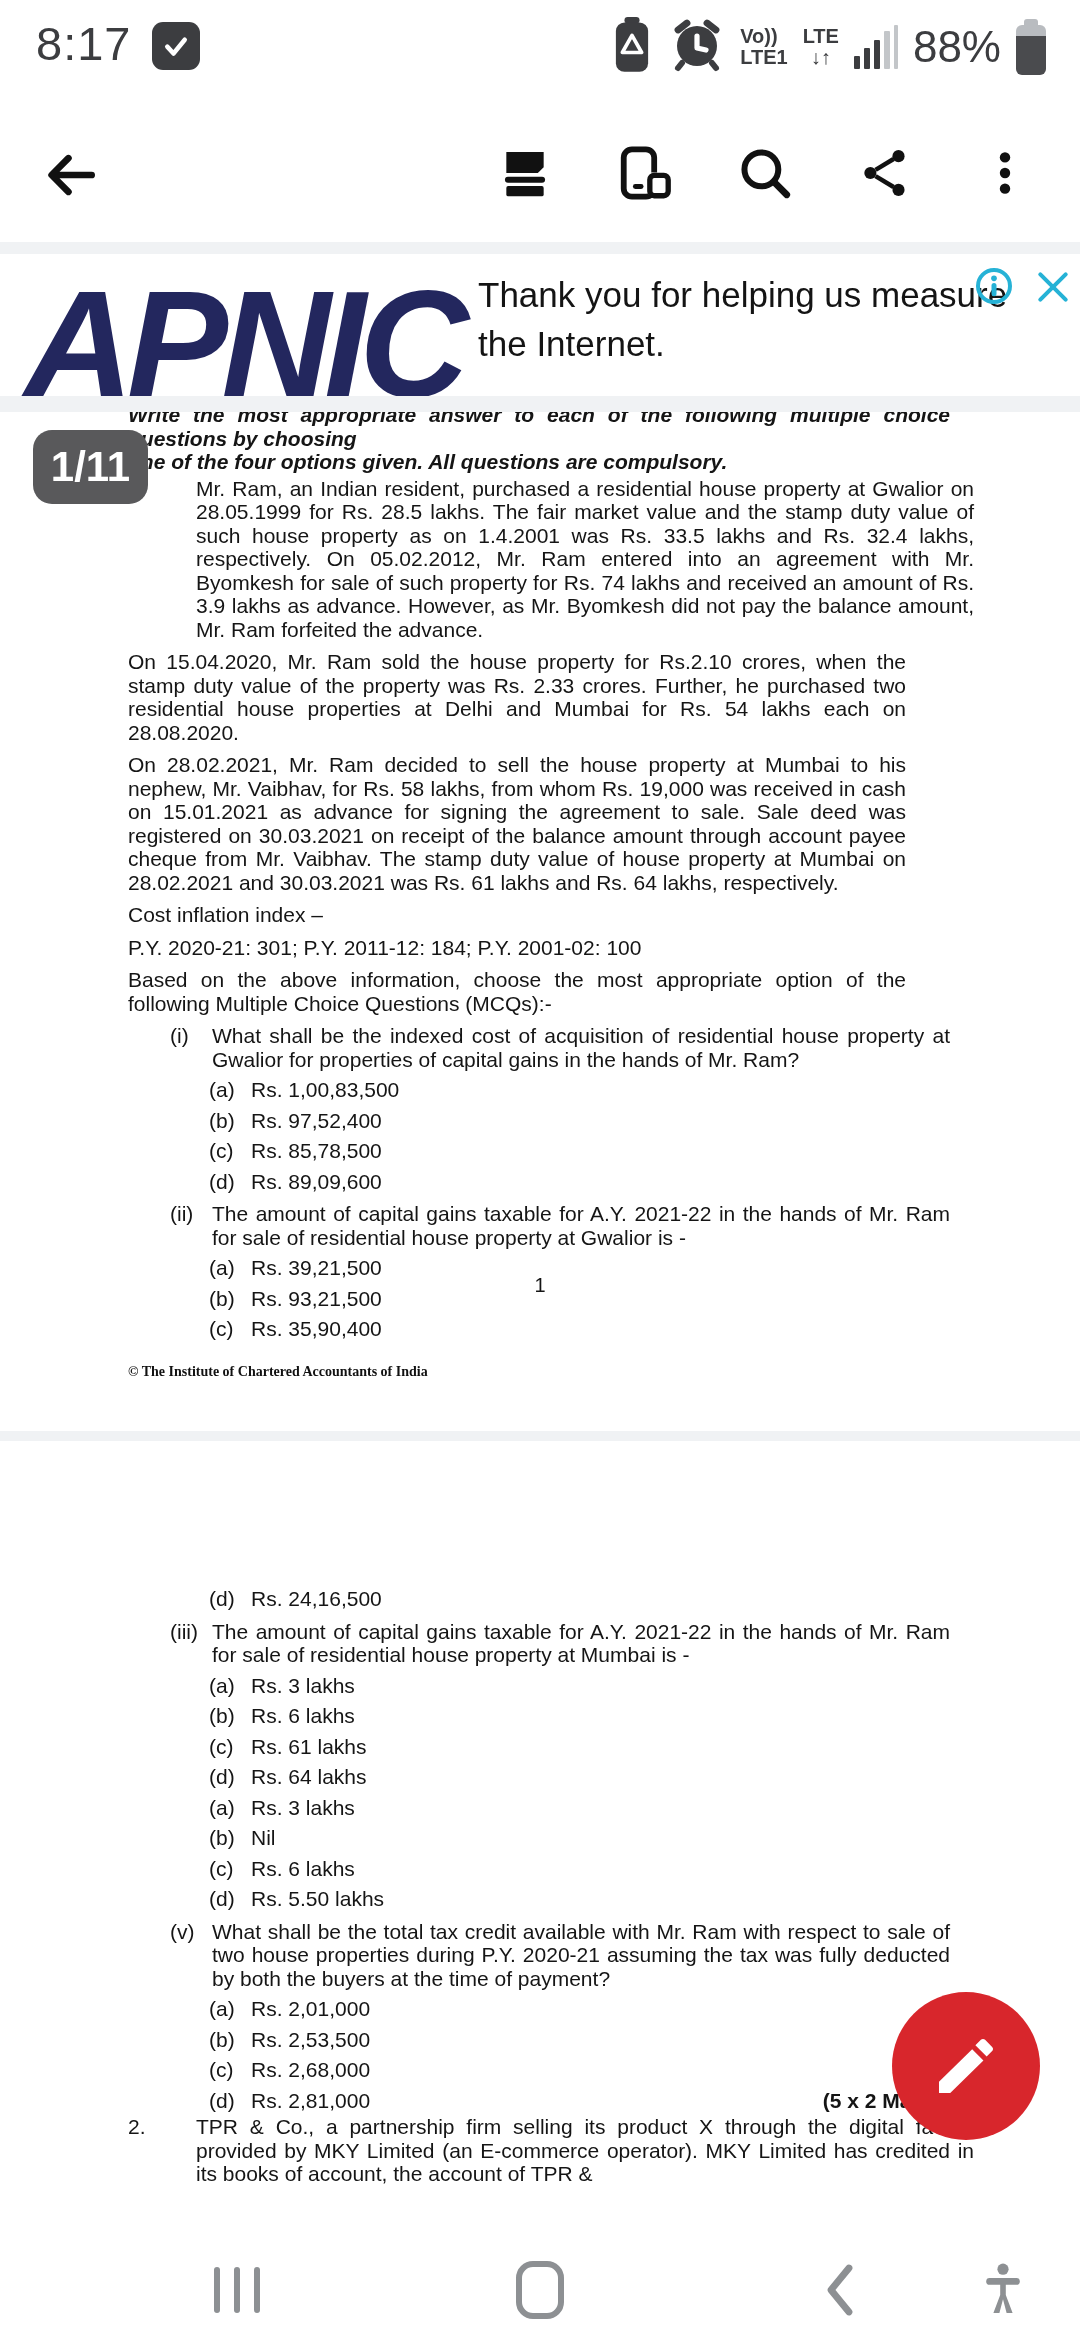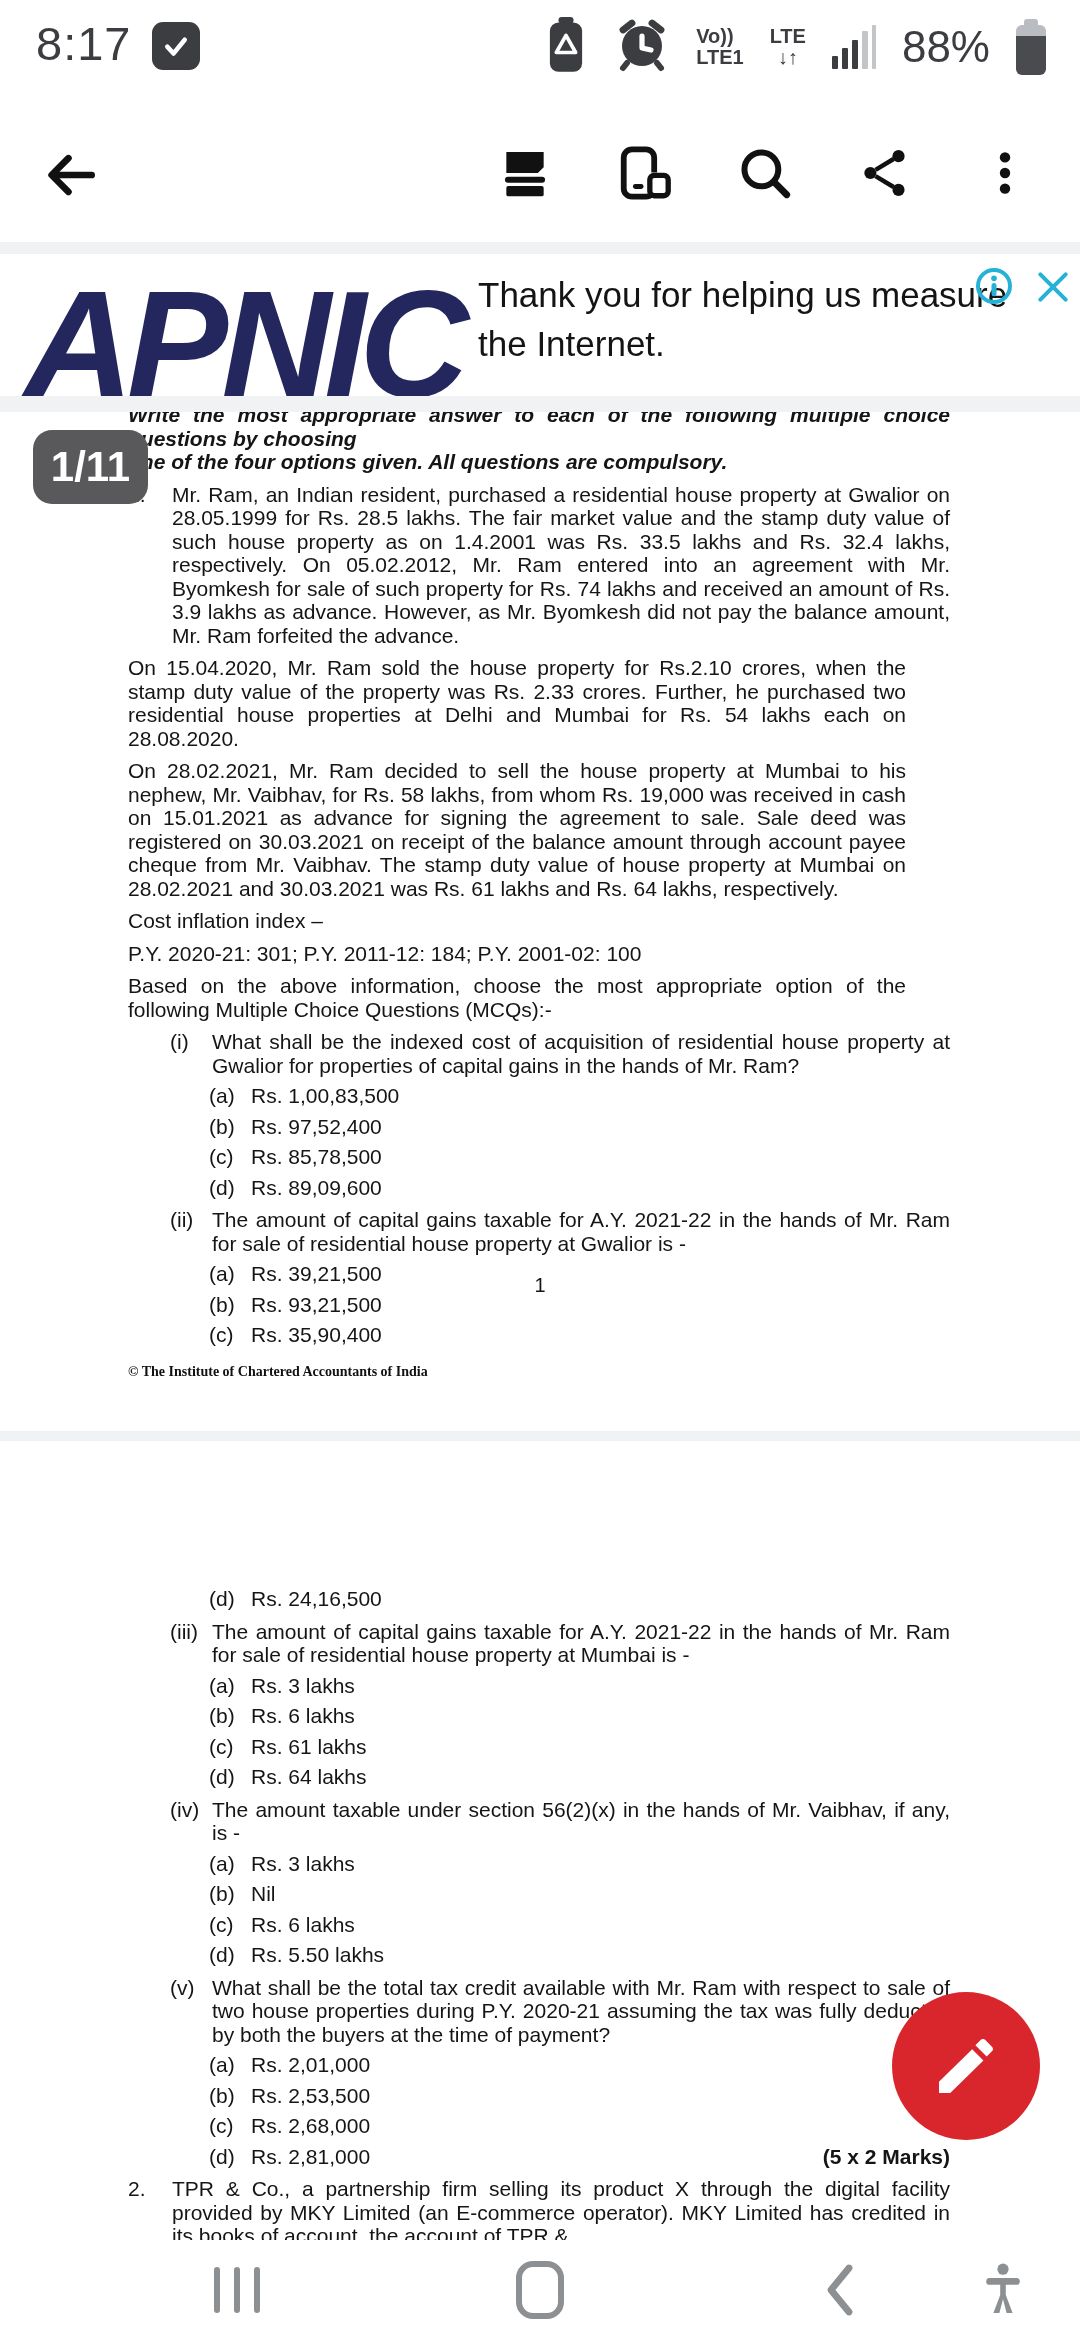--- a/index.html
+++ b/index.html
@@ -2,21 +2,21 @@
 <html><head>
 <meta charset="utf-8">
 <style>
   * { margin:0; padding:0; box-sizing:border-box; }
   html,body { width:1080px; height:2340px; background:#ffffff; font-family:"Liberation Sans", sans-serif; position:relative; overflow:hidden; }
 
   
   .status-bar { position:absolute; top:0; left:0; width:1080px; height:118px; background:#fff; }
   .sb-time { position:absolute; left:36px; top:16px; font-size:47px; font-weight:500; color:#3c3d40; letter-spacing:1px; }
   .sb-check { position:absolute; left:152px; top:22px; width:48px; height:48px; background:#3c3d40; border-radius:11px; display:flex; align-items:center; justify-content:center; }
-  .sb-right { position:absolute; right:34px; top:14px; height:66px; display:flex; align-items:center; gap:26px; color:#3c3d40; }
+  .sb-right { position:absolute; right:34px; top:14px; height:66px; display:flex; align-items:center; gap:15px; color:#3c3d40; }
   .sb-mini { font-size:20px; font-weight:700; line-height:21px; text-align:left; }
   .sb-bars { display:flex; align-items:flex-end; gap:4px; height:44px; }
   .sb-bars i { display:block; width:6px; background:#3c3d40; border-radius:1px; }
   .sb-pct { font-size:44px; font-weight:500; color:#3c3d40; }
   .sb-batt { width:30px; height:56px; display:flex; flex-direction:column; align-items:center; }
   .sb-batt .nub { width:14px; height:6px; background:#b9bcc0; border-radius:3px 3px 0 0; }
   .sb-batt .body { width:30px; flex:1; border-radius:6px; overflow:hidden; display:flex; flex-direction:column; }
   .sb-batt .lite { height:11px; background:#b9bcc0; }
   .sb-batt .dark { flex:1; background:#4a4b4e; }
 
@@ -40,21 +40,21 @@
   
   .page-badge { position:absolute; left:33px; top:430px; width:115px; height:74px; background:#59595b; border-radius:19px; color:#fff; font-size:42px; font-weight:700; display:flex; align-items:center; justify-content:center; z-index:30; }
 
   
   .doc-page { position:absolute; left:0; width:1080px; background:#fff; color:#151515; font-size:21px; line-height:23.5px; overflow:hidden; }
   .page1 { top:412px; height:1019px; padding:0 130px 0 128px; }
   .page2 { top:1441px; height:899px; padding:146px 130px 0 128px; }
   .jus { text-align:justify; }
   .bold-it { font-weight:700; font-style:italic; }
   .clip-top { margin-top:-9px; }
-  .qrow { display:flex; margin-top:9px; }
+  .qrow { display:flex; margin-top:3px;gap:24px; }
   .qnum { width:44px; flex:none; }
   .qtext { width:778px; flex:none; }
   .para { width:778px; margin-top:9px; }
   .subq { display:flex; margin-left:42px; margin-top:9px; }
   .subq .lbl { width:42px; flex:none; }
   .subq .stext { width:738px; flex:none; }
   .opt { display:flex; margin-left:81px; margin-top:7px; width:741px; }
   .opt .lbl { width:42px; flex:none; }
   .opt .marks { margin-left:auto; font-weight:700; }
   .pgnum { position:absolute; left:0; right:0; top:862px; text-align:center; font-size:20px; }
@@ -278,24 +278,20 @@
     </div>
   <div class="opt">
       <div class="lbl">(c)</div>
       <div>Rs. 61 lakhs</div>
     </div>
   <div class="opt">
       <div class="lbl">(d)</div>
       <div>Rs. 64 lakhs</div>
     </div>
 
-  <div class="subq">
-    <div class="lbl">(iv)</div>
-    <div class="stext jus">The amount taxable under section 56(2)(x) in the hands of Mr. Vaibhav, if any, is -</div>
-  </div>
   <div class="opt">
       <div class="lbl">(a)</div>
       <div>Rs. 3 lakhs</div>
     </div>
   <div class="opt">
       <div class="lbl">(b)</div>
       <div>Nil</div>
     </div>
   <div class="opt">
       <div class="lbl">(c)</div>

